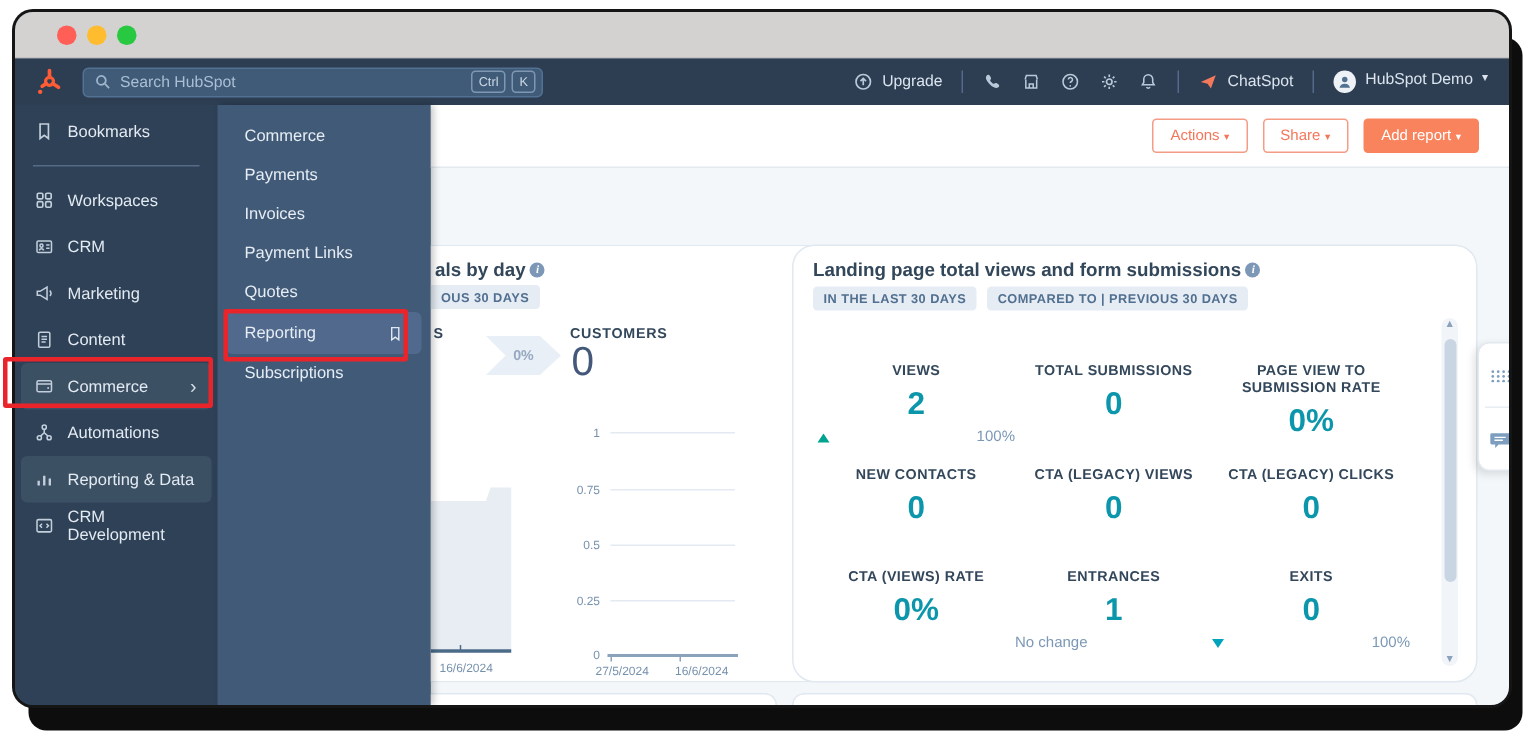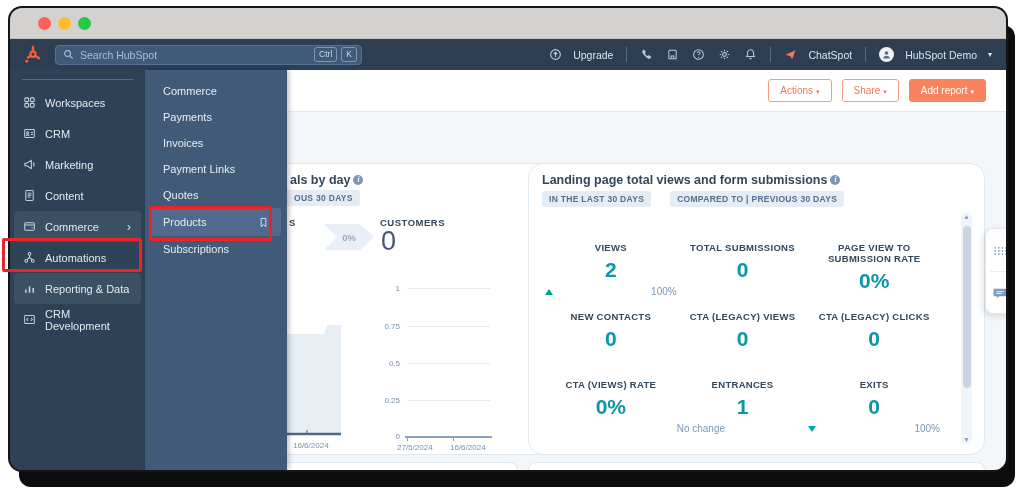--- a/index.html
+++ b/index.html
@@ -20,21 +20,21 @@
 
   
   #topbar { position:absolute; left:0; top:31px; width:100%; height:31px; background:#2d3e53; display:flex; align-items:center; }
   #logo { margin-left:13px; width:20px; height:20px; flex:0 0 auto; }
   #searchwrap { position:relative; margin-left:12px; width:307px; height:20px; background:#405b78; border:1px solid #537192; border-radius:4px; display:flex; align-items:center; }
   #searchwrap svg { margin-left:7px; flex:0 0 auto; }
   #searchwrap input { flex:1; background:transparent; border:none; outline:none; color:#cdd9e6; font-size:10.5px; padding:0 6px; font-family:"Liberation Sans", sans-serif; }
   #searchwrap input::placeholder { color:#aabfd4; opacity:1; }
   .kbd { font-size:8.5px; color:#cdd9e6; border:1px solid #7e97b4; border-radius:3px; padding:1px 4px; margin-right:4px; line-height:1.2; }
   #topright { margin-left:auto; display:flex; align-items:center; gap:13px; padding-right:14px; color:#dbe4ee; }
-  .tb-item { display:flex; align-items:center; gap:11px; font-size:10.5px; color:#dbe4ee; cursor:default; }
+  .tb-item { display:flex; gap:6px; font-size:10.5px; color:#dbe4ee; cursor:default; }
   .tb-divider { width:1px; height:15px; background:#55698a; }
   .tb-ic { display:inline-flex; }
   .caret { font-size:8px; color:#dbe4ee; }
   #avatar { width:15px; height:15px; border-radius:50%; background:#eef2f6; display:inline-flex; align-items:center; justify-content:center; }
 
   
   #sidebar { position:absolute; left:0; top:62px; width:135px; height:400px; background:#2e4156; padding-top:2px; }
   .s-item { height:31px; display:flex; align-items:center; gap:9px; padding:0 10px 0 13px; color:#e3eaf2; font-size:11px; }
   .s-item .s-ic { display:inline-flex; color:#c3cfdc; }
   .s-item.active { background:#3c5064; border-radius:4px; margin:0 4px; padding-left:9px; }
@@ -83,21 +83,21 @@
 
   .grid-line { position:absolute; height:1px; background:#e3eaf1; left:120px; width:83px; }
   .ytick { position:absolute; width:22px; text-align:right; font-size:8px; color:#7691ad; left:91px; }
   #lc-xaxis { position:absolute; left:118px; top:272px; width:87px; height:2px; background:#8ba2bb; }
   #lc-xaxis:before, #lc-xaxis:after { content:""; position:absolute; top:0; width:1px; height:5px; background:#8ba2bb; }
   #lc-xaxis:before { left:2px; } #lc-xaxis:after { left:48px; }
   .xdate { position:absolute; top:279px; font-size:8px; color:#7691ad; }
 
   
   #rc-title { position:absolute; left:13px; top:9px; }
-  #rc-badges { position:absolute; left:13px; top:27px; display:flex; gap:19px; }
+  #rc-badges { position:absolute; left:13px; top:27px; display:flex; gap:7px; }
   #metrics { position:absolute; left:16px; right:44px; top:66px; bottom:18px; display:grid; grid-template-columns:1fr 1fr 1fr; grid-template-rows:1fr 1fr 1fr; }
   .metric { text-align:center; padding-top:12px; }
   .m-label { font-size:9.5px; font-weight:bold; color:#33475b; letter-spacing:.3px; }
   .m-value { font-size:21px; font-weight:bold; color:#0b96ab; margin-top:5px; }
   .m-delta { font-size:10px; color:#7c98b6; margin-top:4px; display:flex; align-items:center; justify-content:space-between; gap:0; }
   .arr-up { width:0; height:0; border-left:4px solid transparent; border-right:4px solid transparent; border-bottom:6px solid #00a38f; display:inline-block; }
   .arr-down { width:0; height:0; border-left:4px solid transparent; border-right:4px solid transparent; border-top:6px solid #00a4bd; display:inline-block; }
 
   
   #rc-scroll { position:absolute; right:12px; top:48px; bottom:10px; width:11px; background:#f1f4f8; border-radius:6px; }
@@ -196,20 +196,28 @@
                 <path d="M2.2 10.4a3.9 3.9 0 0 1 7.6 0z" fill="#52708f"></path>
               </svg>
           </span>
           <span>HubSpot Demo</span>
           <span class="caret">▾</span>
         </span>
       </div>
     </div>
 
     <div id="sidebar">
+      <div class="s-item">
+        <span class="s-ic">
+            <svg width="13" height="13" viewBox="0 0 14 14" fill="none" stroke="currentColor" stroke-width="1.2">
+              <path d="M4 1.8h6v10.4L7 9.9l-3 2.3z"></path>
+            </svg>
+          </span>
+        <span>Bookmarks</span>
+      </div>
       <div class="s-div"></div>
       <div class="s-item">
         <span class="s-ic">
             <svg width="13" height="13" viewBox="0 0 14 14" fill="none" stroke="currentColor" stroke-width="1.2">
               <rect x="2" y="2" width="4" height="4" rx="1"></rect>
               <rect x="8" y="2" width="4" height="4" rx="1"></rect>
               <rect x="2" y="8" width="4" height="4" rx="1"></rect>
               <rect x="8" y="8" width="4" height="4" rx="1"></rect>
             </svg>
           </span>
@@ -294,21 +302,21 @@
       <div class="f-item">
           <span>Invoices</span>
         </div>
       <div class="f-item">
           <span>Payment Links</span>
         </div>
       <div class="f-item">
           <span>Quotes</span>
         </div>
       <div class="f-item active">
-        <span>Products</span>
+        <span>Reporting</span>
         <span class="f-bookmark">
             <svg width="11" height="11" viewBox="0 0 14 14" fill="none" stroke="#dfe8f1" stroke-width="1.2">
               <path d="M4 1.8h6v10.4L7 9.9l-3 2.3z"></path>
             </svg>
           </span>
       </div>
       <div class="f-item">
           <span>Subscriptions</span>
         </div>
     </div>

